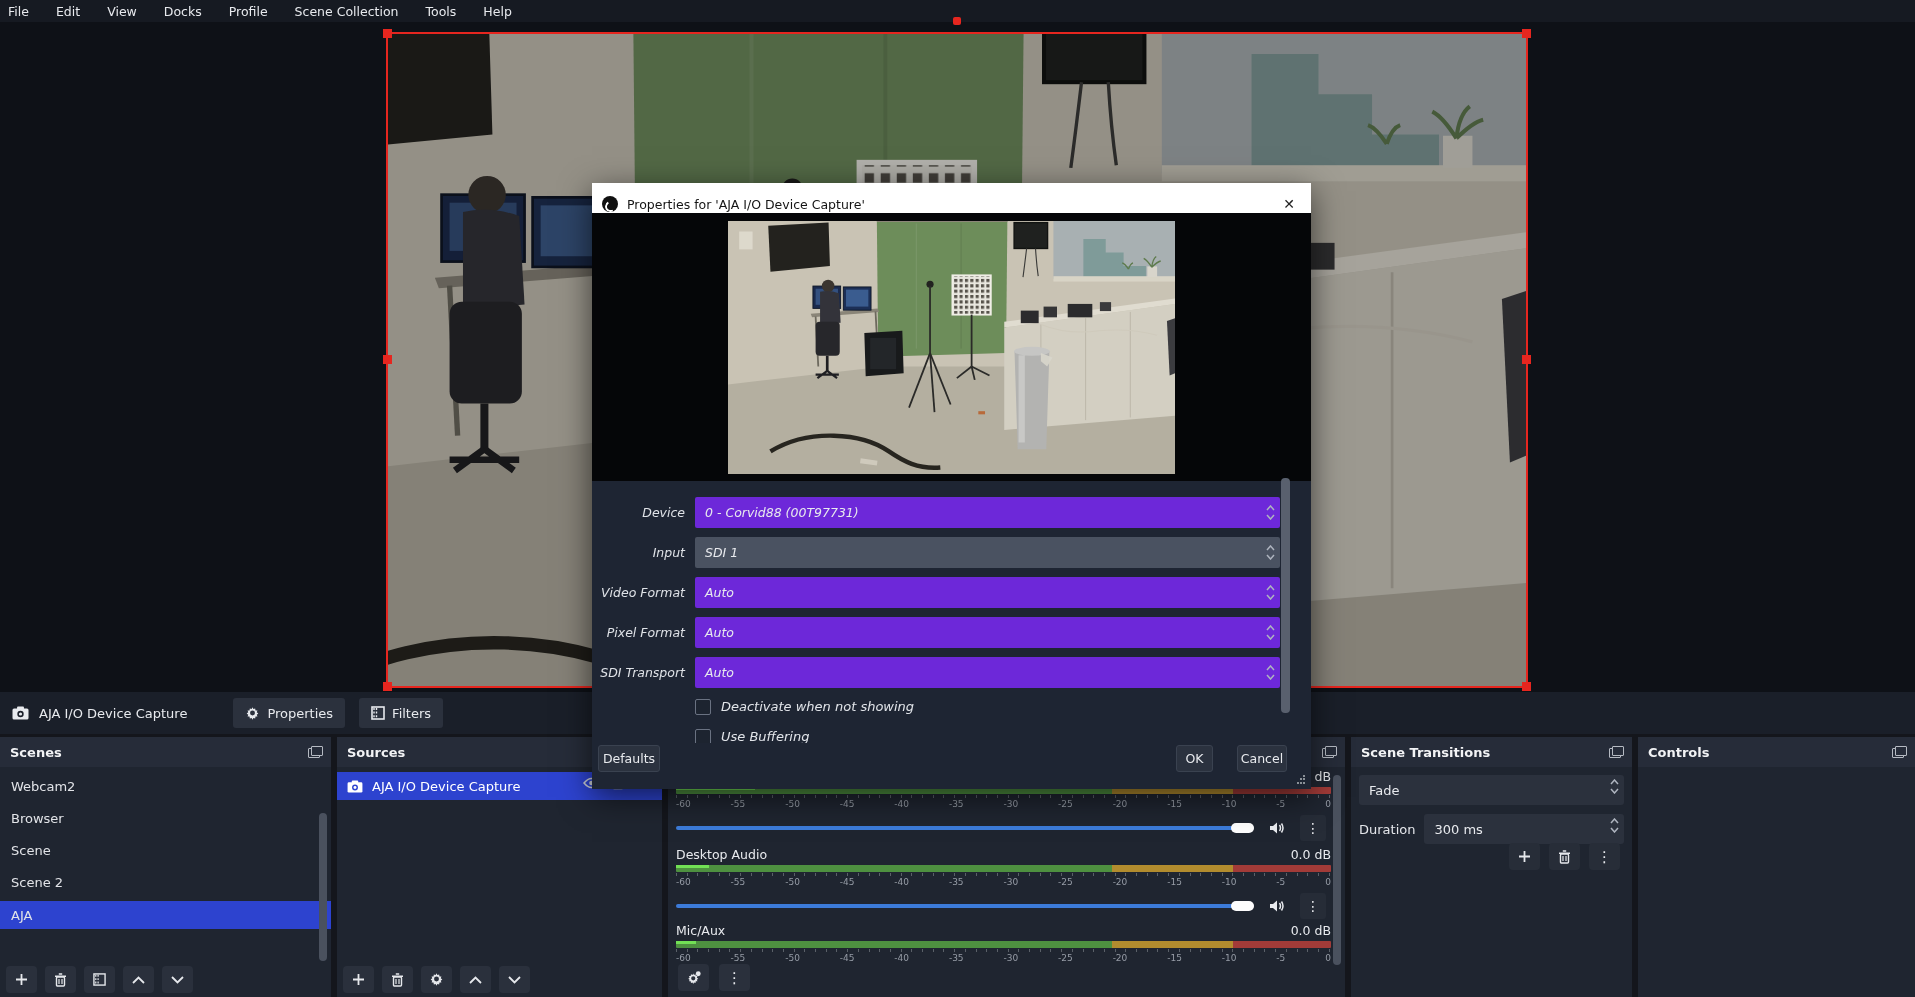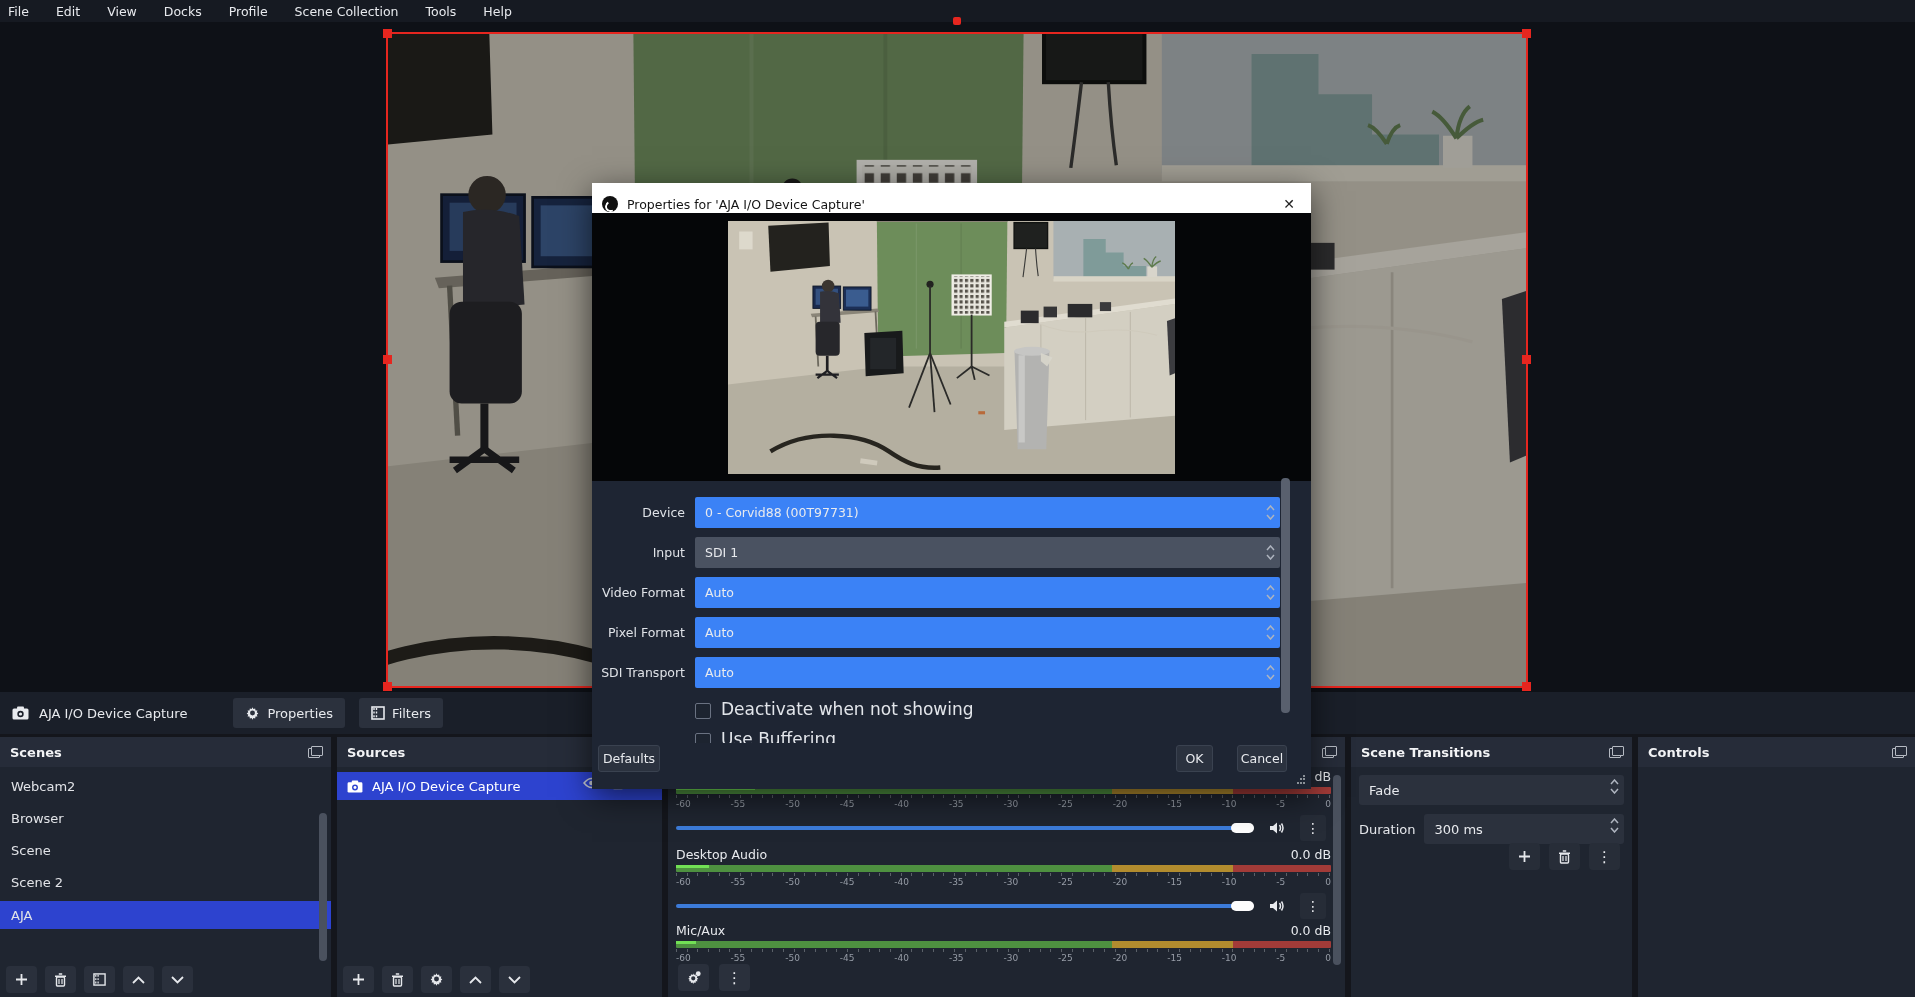--- a/index.html
+++ b/index.html
@@ -102,36 +102,36 @@
     box-shadow:0 8px 30px rgba(0,0,0,.6); z-index:50; }
   .dtitle { height:42px; background:#ffffff; color:#141414; display:flex; align-items:center; font-size:12.5px; padding:0 10px; }
   .obslogo { width:16px; height:16px; border-radius:50%; background:#101010; position:relative; margin-right:9px; flex:0 0 16px;}
   .obslogo::after { content:""; position:absolute; left:3px; top:5px; width:7px; height:7px; border-radius:50%;
     border:2px solid #fff; border-top-color:transparent; border-right-color:transparent; transform:rotate(15deg); }
   .dclose { margin-left:auto; font-size:14px; color:#222; cursor:pointer; padding:0 6px; }
   .preview { position:absolute; left:0; top:30px; width:719px; height:268px; background:#050608; }
   .preview svg { position:absolute; left:136px; top:8px; width:447px; height:253px; }
   .formrow { position:absolute; left:0; width:719px; height:31px; display:flex; align-items:center; }
   .flabel { width:93px; text-align:right; font-size:12.5px; color:#dfe2e7; flex:0 0 93px; }
-  .fbox { margin-left:10px; width:585px; height:31px; background:#3b82f6; border-radius:2px; position:relative;
+  .fbox { margin-left:10px; width:585px; height:31px; background:#6d28d9; border-radius:2px; position:relative;
     display:flex; align-items:center; padding:0 26px 0 10px; font-size:12.5px; color:#e8eaee; cursor:pointer; }
   .fbox.focus { background:#4a5261; }
-  .cbrow { position:absolute; left:103px; display:flex; align-items:flex-end; gap:10px; font-size:17px; color:#e2e5ea;}
+  .cbrow { position:absolute; left:103px; display:flex; align-items:flex-start; gap:10px; font-size:13px; color:#e2e5ea;}
   .cbox { width:16px; height:16px; border:1px solid #6a7282; background:#1d2430; border-radius:2px; cursor:pointer;}
   .dlg-scroll { right:21px; top:295px; height:235px; width:9px; background:#59606e;}
   .dbtn { position:absolute; height:27px; background:#2b323f; border:1px solid #3a4250; border-radius:3px;
     display:flex; align-items:center; justify-content:center; font-size:12.5px; color:#e8eaee; cursor:pointer; }
   .grip { position:absolute; right:6px; bottom:5px; width:9px; height:9px;
     background:radial-gradient(circle 1px at 8px 1px,#8a9097 99%,transparent),
                radial-gradient(circle 1px at 5px 4px,#8a9097 99%,transparent),
                radial-gradient(circle 1px at 8px 4px,#8a9097 99%,transparent),
                radial-gradient(circle 1px at 2px 8px,#8a9097 99%,transparent),
                radial-gradient(circle 1px at 5px 8px,#8a9097 99%,transparent),
                radial-gradient(circle 1px at 8px 8px,#8a9097 99%,transparent); }
-  .formclip { position:absolute; left:0; top:298px; width:811px; height:262px; overflow:hidden; }
+  .formclip { position:absolute; left:0; top:298px; width:811px; height:262px; overflow:hidden;font-style:italic; }
 </style>
 </head>
 <body>
 
 <svg width="0" height="0" style="position:absolute">
   <defs>
     <pattern id="chk" width="12" height="12" patternUnits="userSpaceOnUse">
       <rect width="12" height="12" fill="#e9e7df"></rect>
       <rect x="2" y="2" width="7" height="7" fill="#57534b"></rect>
     </pattern>

